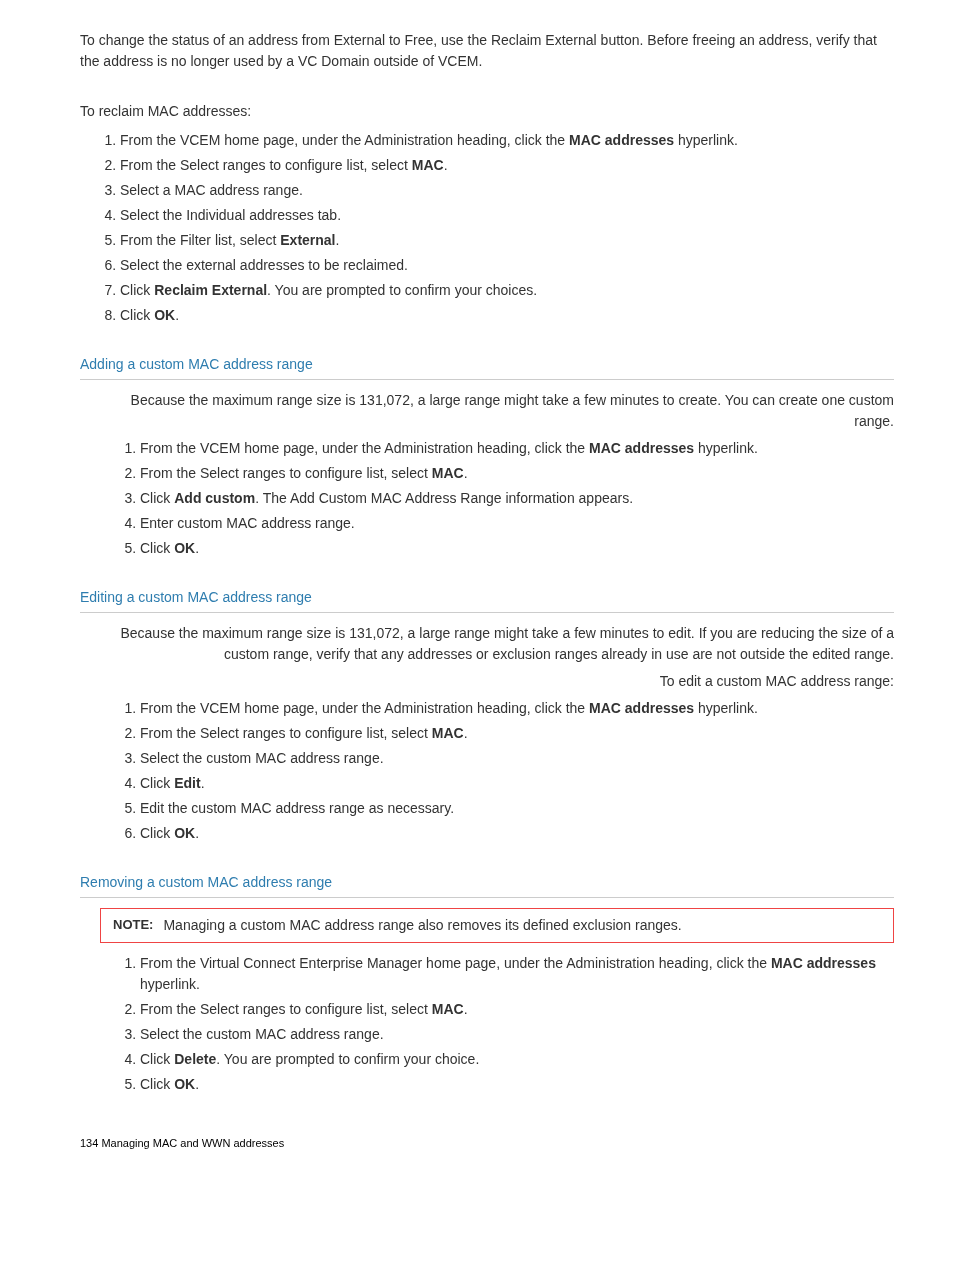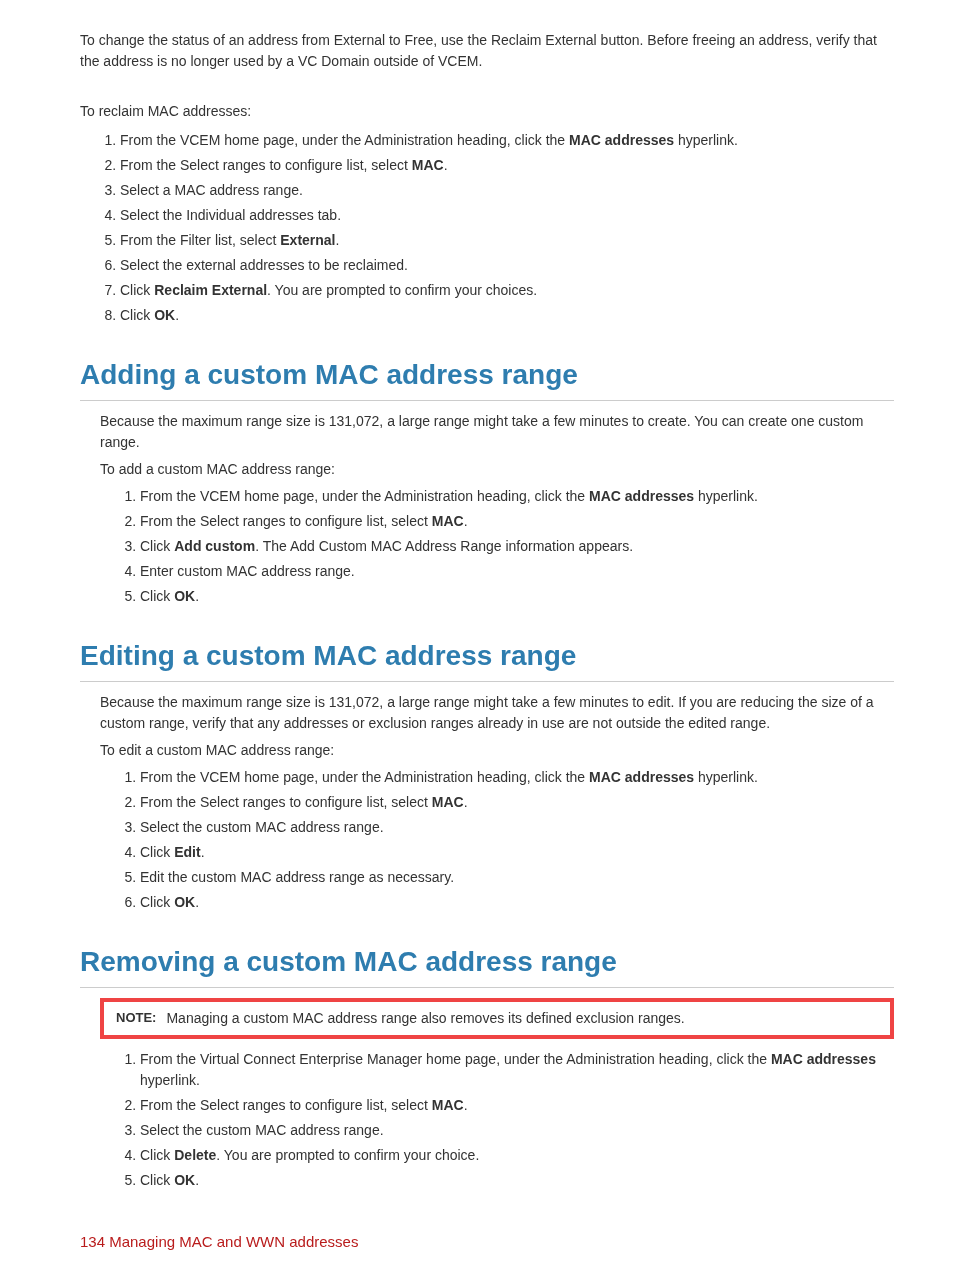--- a/index.html
+++ b/index.html
@@ -17,70 +17,71 @@
       min-height: 1271px;
       padding: 30px 60px 40px 80px;
       line-height: 1.5;
     }
 
     .intro-text {
       margin-bottom: 8px;
     }
 
     .section-heading {
-      font-size: 28px;
+      font-size: 14px;
       color: #2e7daf;
       border-bottom: 1px solid #ccc;
       padding-bottom: 4px;
       margin-top: 28px;
       margin-bottom: 10px;
-      font-weight: bold;
+      font-weight: normal;
     }
 
     .section-body {
       margin-left: 20px;
     }
 
     .section-body p {
       margin-bottom: 6px;
+      text-align: right;
     }
 
     ol {
       margin-left: 40px;
       margin-bottom: 8px;
     }
 
     ol li {
       margin-bottom: 4px;
     }
 
     .note-box {
-      border: 4px solid #ef4444;
+      border: 1px solid #ef4444;
       padding: 6px 12px;
       margin-bottom: 10px;
       display: flex;
       gap: 10px;
       align-items: flex-start;
     }
 
     .note-label {
       font-weight: bold;
       color: #333;
       white-space: nowrap;
       font-size: 13px;
     }
 
     .note-text {
       font-size: 14px;
     }
 
     .page-footer {
       margin-top: 40px;
-      font-size: 15px;
-      color: #b91c1c;
+      font-size: 11px;
+      color: #000000;
     }
   </style>
 </head>
 <body>
 
 
 
 
 <p class="intro-text">To change the status of an address from External to Free, use the Reclaim External button. Before freeing an address, verify that the address is no longer used by a VC Domain outside of VCEM.</p>
 <br>
@@ -93,21 +94,20 @@
   <li>From the Filter list, select <strong>External</strong>.</li>
   <li>Select the external addresses to be reclaimed.</li>
   <li>Click <strong>Reclaim External</strong>. You are prompted to confirm your choices.</li>
   <li>Click <strong>OK</strong>.</li>
 </ol>
 
 
 <h2 class="section-heading">Adding a custom MAC address range</h2>
 <div class="section-body">
   <p>Because the maximum range size is 131,072, a large range might take a few minutes to create. You can create one custom range.</p>
-  <p>To add a custom MAC address range:</p>
   <ol>
     <li>From the VCEM home page, under the Administration heading, click the <strong>MAC addresses</strong> hyperlink.</li>
     <li>From the Select ranges to configure list, select <strong>MAC</strong>.</li>
     <li>Click <strong>Add custom</strong>. The Add Custom MAC Address Range information appears.</li>
     <li>Enter custom MAC address range.</li>
     <li>Click <strong>OK</strong>.</li>
   </ol>
 </div>
 
 

